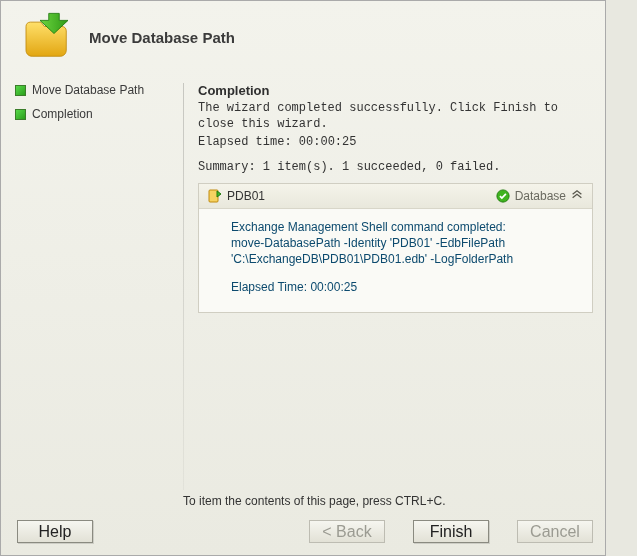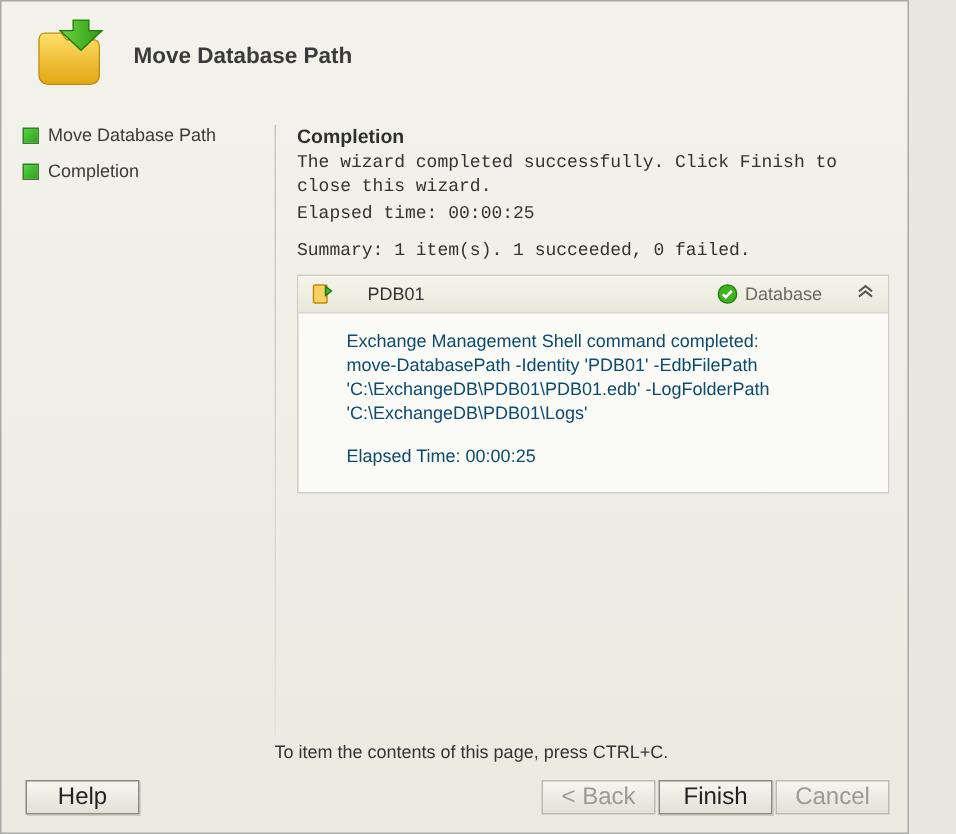--- a/index.html
+++ b/index.html
@@ -66,21 +66,21 @@
   margin-top: 6px;
   border: 1px solid #d0cec2;
   background: #fafaf6;
 }
 .item-head {
   display: flex;
   align-items: center;
   padding: 4px 8px;
   background: linear-gradient(to bottom, #f5f4ea, #e9e8dc);
   border-bottom: 1px solid #d8d6c9;
-  gap: 22px;
+  gap: 4px;
 }
 .item-name { flex: 1; color: #333; }
 .status-wrap { display: flex; align-items: center; gap: 5px; color: #6a6a60; }
 .check-ic { width: 14px; height: 14px; }
 .expand-ic { width: 14px; height: 14px; color: #5a594f; }
 .db-ic { width: 16px; height: 16px; }
 .item-body {
   padding: 10px 10px 16px 32px;
   color: #0c4a6e;
   line-height: 1.35;
@@ -105,21 +105,21 @@
   box-shadow: 1px 1px 0 rgba(0,0,0,0.12);
   cursor: pointer;
 }
 .btn[disabled] {
   color: #9b9b92;
   border-color: #bdbcb2;
   box-shadow: none;
   cursor: default;
 }
 .spacer { flex: 1; }
-.btn + .btn { margin-left: 2px; }
+.btn + .btn { margin-left: 28px; }
 </style>
 </head>
 <body>
 
 <div class="dialog">
   <div class="header">
     <span class="header-icon">
       <svg viewBox="0 0 64 64" width="56" height="56">
         <defs>
           <linearGradient id="fg" x1="0" y1="0" x2="0" y2="1">
@@ -183,21 +183,20 @@
             <svg viewBox="0 0 16 16" width="14" height="14">
               <path d="M3 10l5-4 5 4" fill="none" stroke="#59584e" stroke-width="1.5"></path>
               <path d="M3 6l5-4 5 4" fill="none" stroke="#59584e" stroke-width="1.5"></path>
             </svg>
           </span>
         </div>
         <div class="item-body">
           <div>Exchange Management Shell command completed:</div>
           <div>move-DatabasePath -Identity 'PDB01' -EdbFilePath</div>
           <div>'C:\ExchangeDB\PDB01\PDB01.edb' -LogFolderPath</div>
-          <div>'C:\ExchangeDB\PDB01\Logs'</div>
           <div style="height:12px"></div>
           <div>
             <span>Elapsed Time:</span>
             <span>00:00:25</span>
           </div>
         </div>
       </div>
     </div>
   </div>
 

